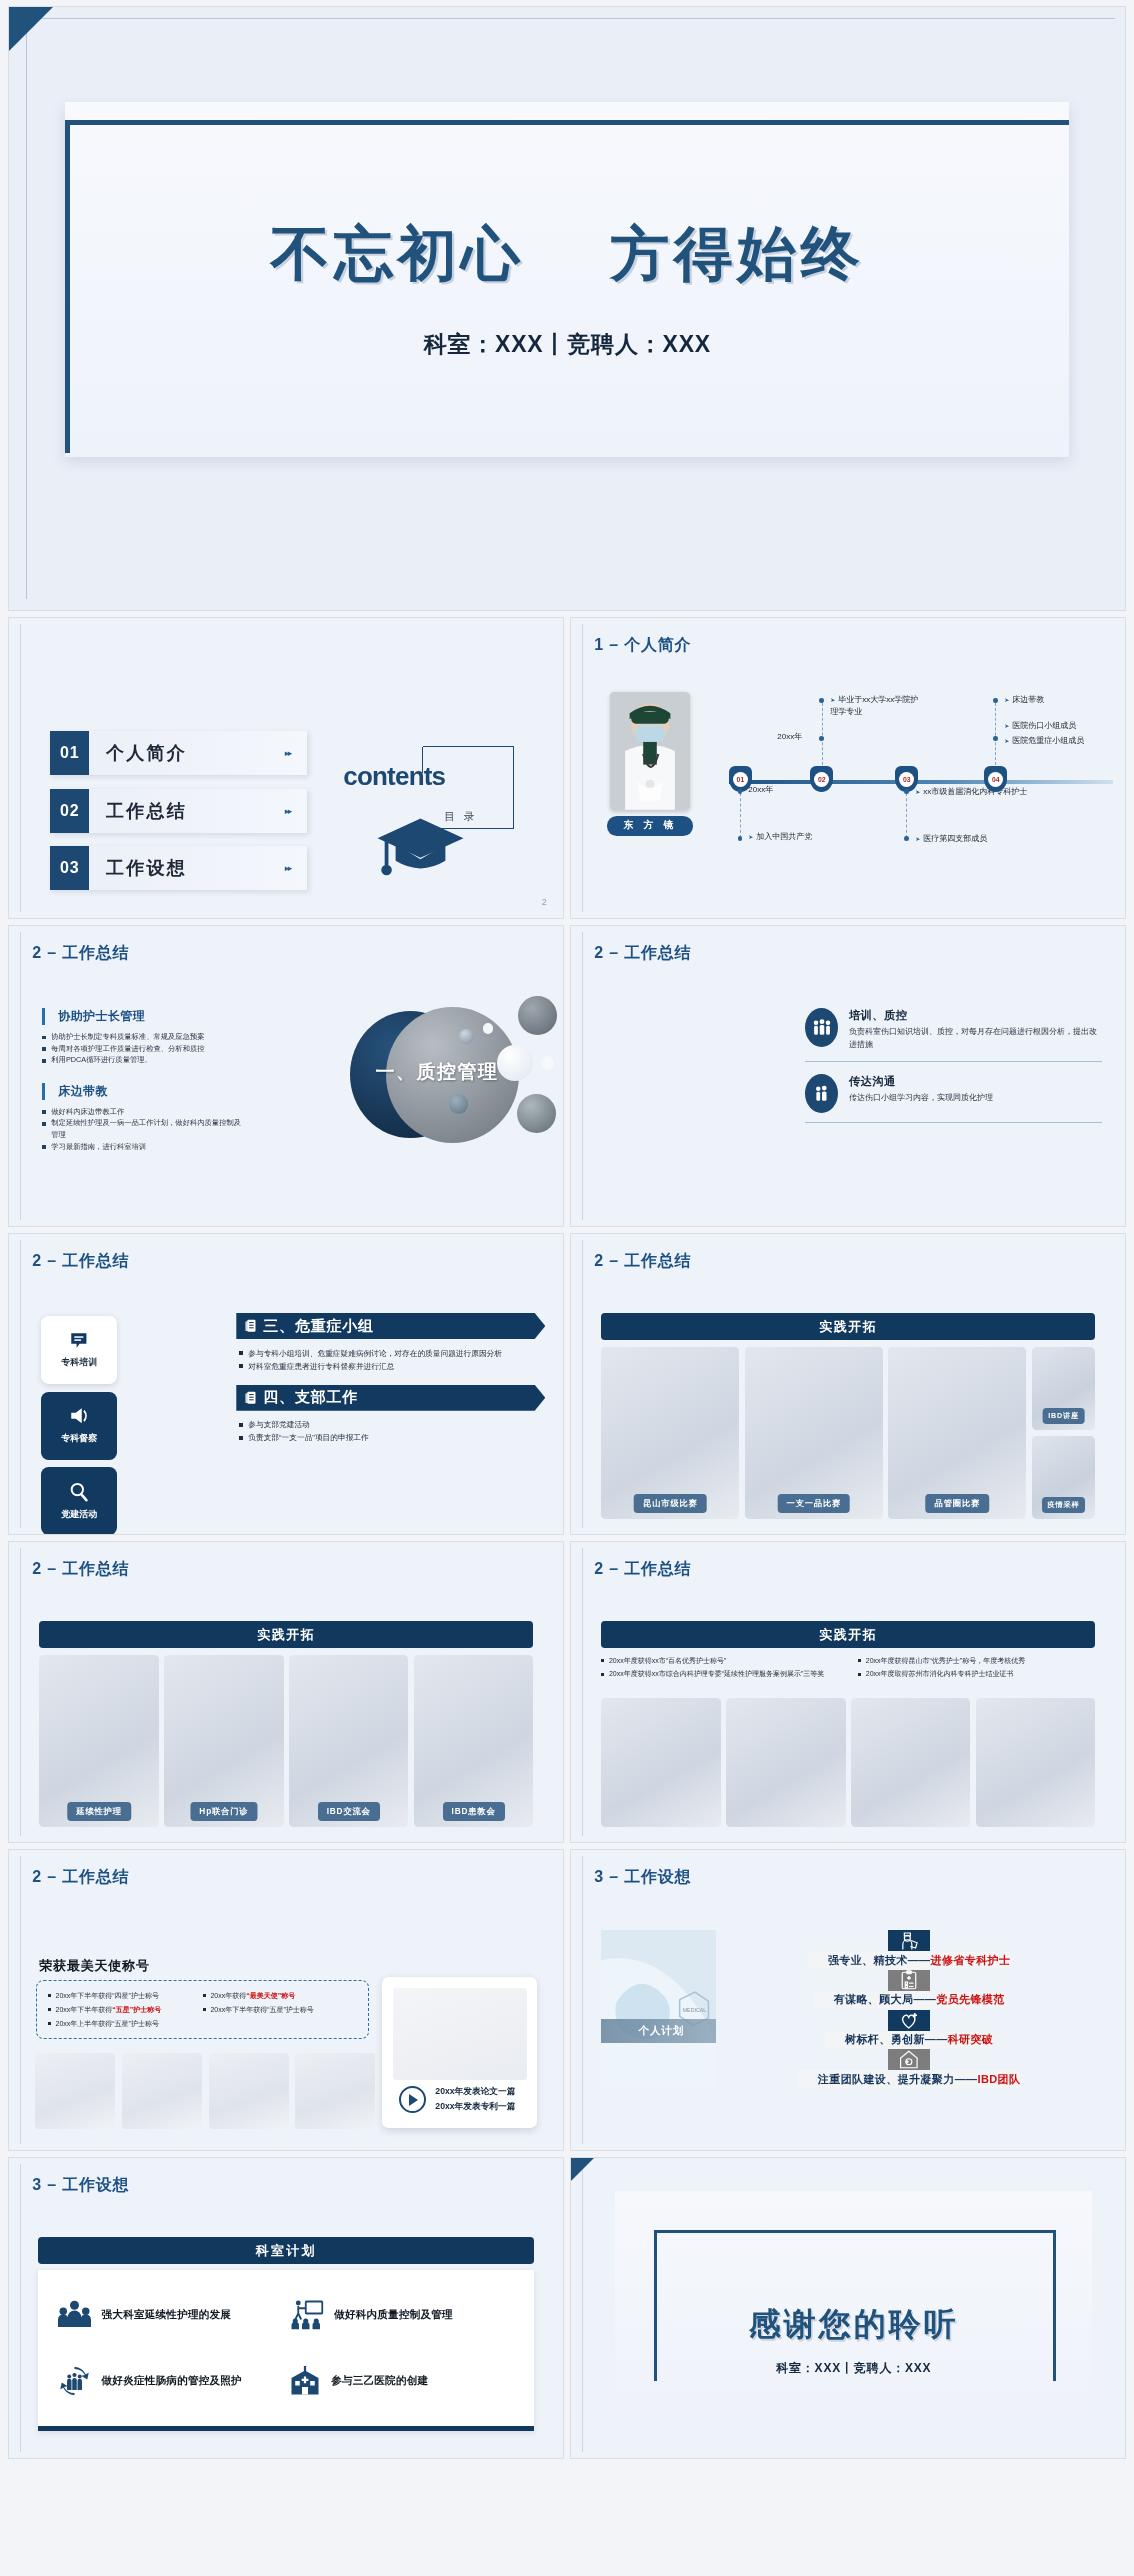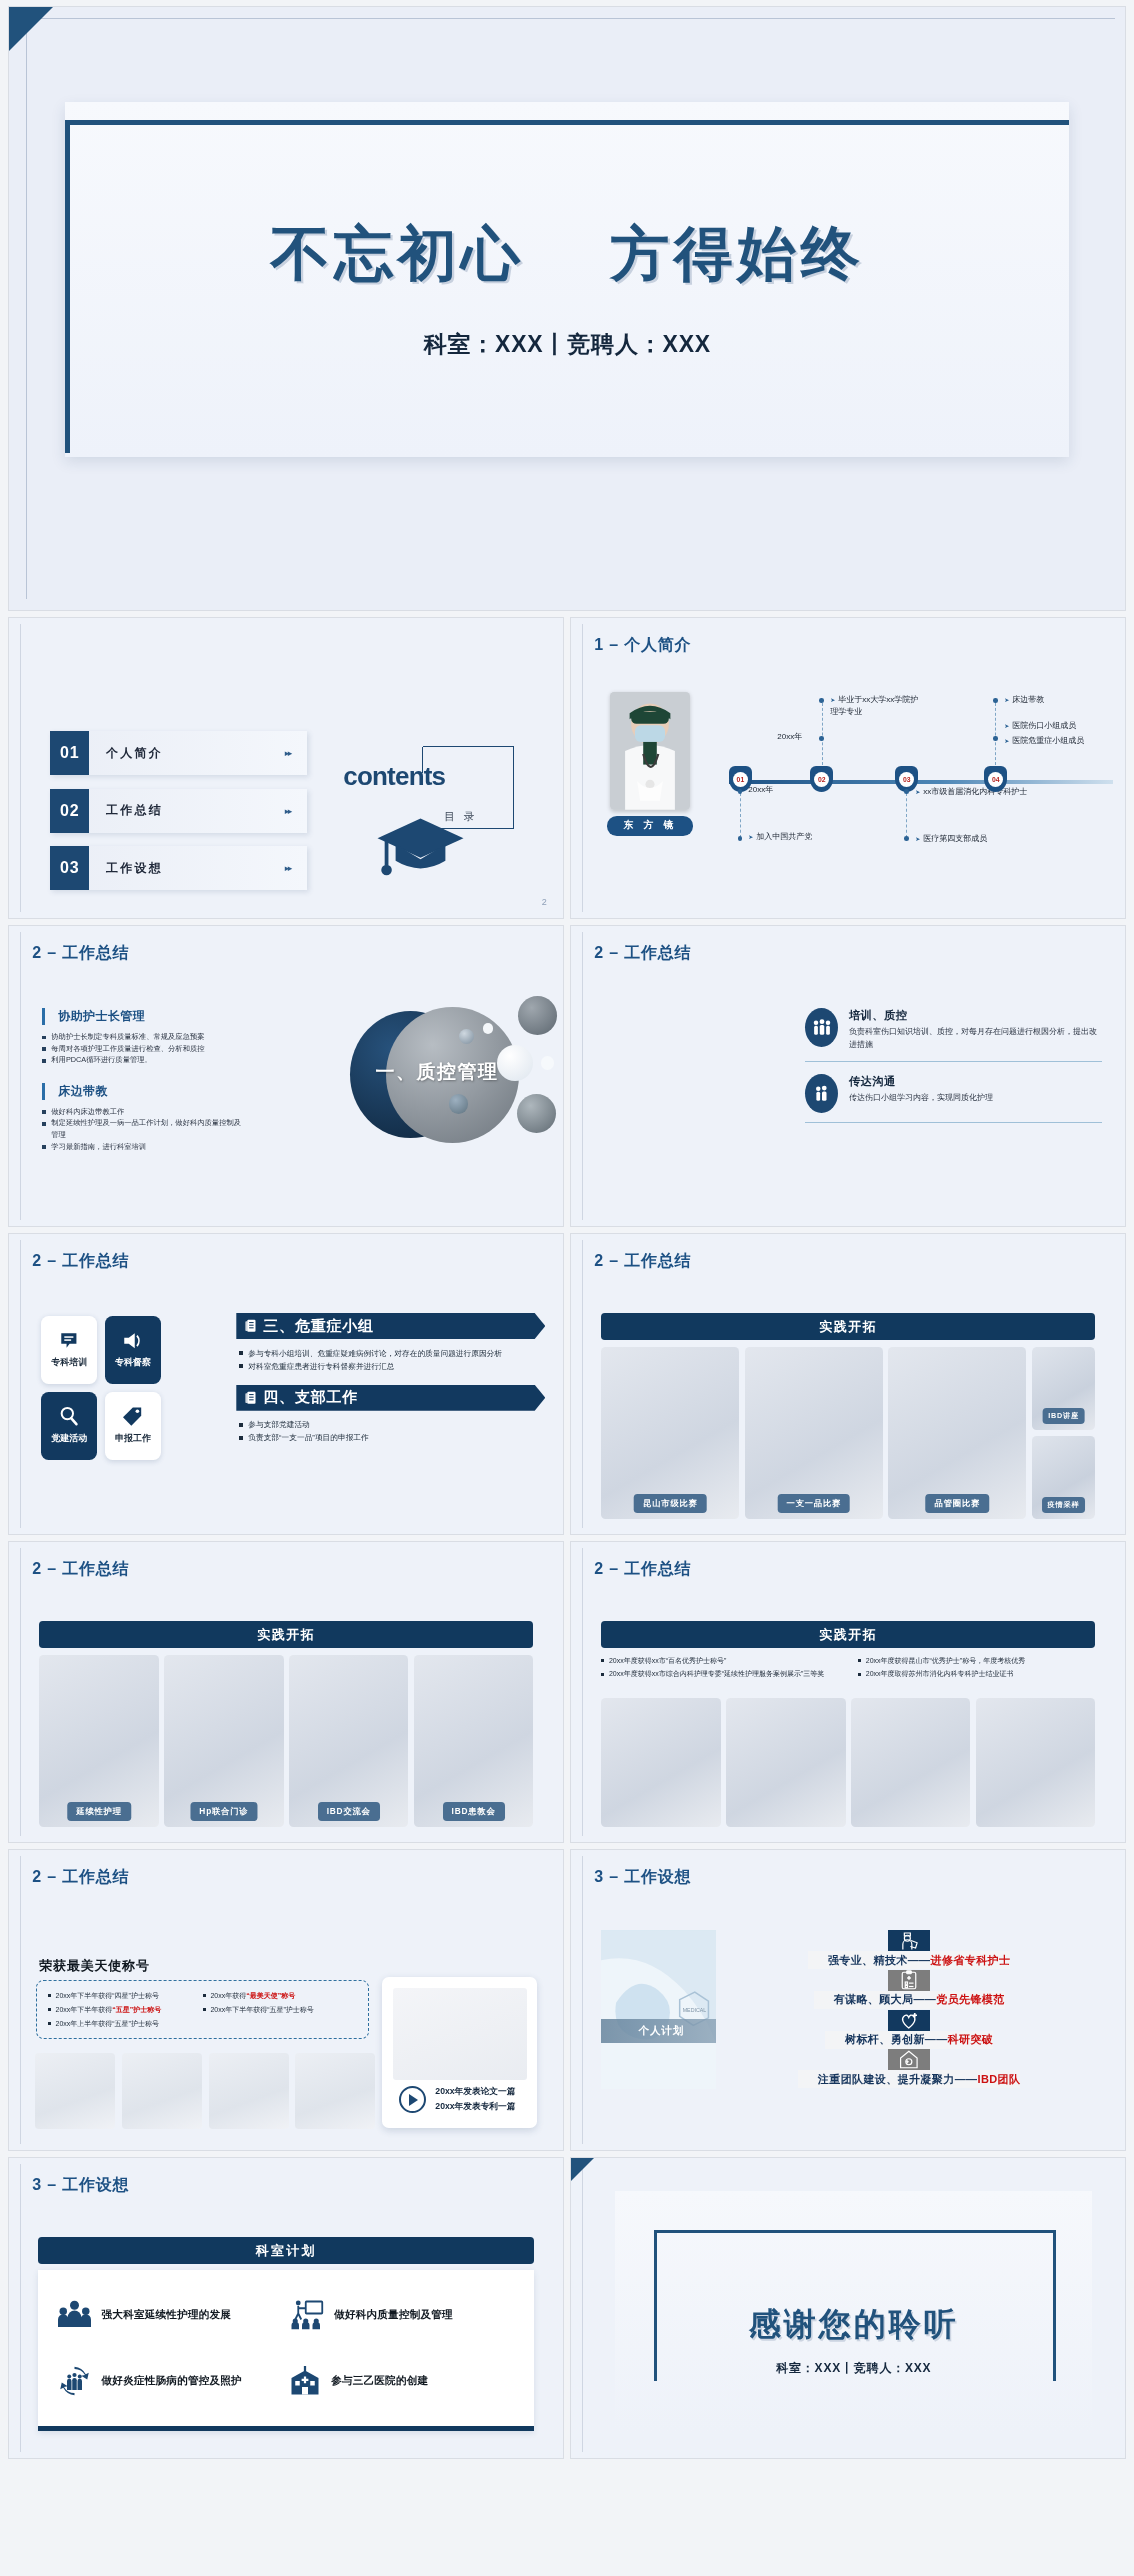--- a/index.html
+++ b/index.html
@@ -82,21 +82,21 @@
     position:relative; height:44px; margin-bottom:13.6px;
     background:linear-gradient(90deg,#eaeef6 0%, #f4f7fc 100%);
     box-shadow:1.5px 2.3px 5.3px rgba(40,70,110,.14);
     display:flex; align-items:center;
   }
   .toc-num{
     width:39px; height:44px; background:#1d4872; color:#fff;
     display:flex; align-items:center; justify-content:center;
     font-size:16px; font-weight:bold; letter-spacing:0.8px;
   }
-  .toc-label{ margin-left:16.6px; font-size:12px; font-weight:bold; color:#20293a; letter-spacing:2.3px; }
+  .toc-label{ margin-left:16.6px; font-size:18px; font-weight:bold; color:#20293a; letter-spacing:2.3px; }
   .toc-arrow{ position:absolute; right:16.6px; color:#2e5c8a; font-size:9px; letter-spacing:-1.5px;}
   .contents-art{ position:absolute; left:325px; top:113px; width:189px; height:174px; }
   .contents-word{
     position:absolute; left:9px; top:30px; font-size:26px; font-weight:bold;
     color:#1d4872; letter-spacing:-0.8px;
   }
   .contents-cn{ position:absolute; left:110px; top:79px; font-size:10.6px; color:#3c4858; letter-spacing:3px;}
   .contents-box{
     position:absolute; left:89px; top:15px; width:91px; height:83px;
     border:1.5px solid #1d4872; border-left:none;
@@ -180,21 +180,21 @@
   }
   .wg{ position:absolute; left:234px; top:82px; right:23px; }
   .wg-item{ display:flex; gap:10.6px; padding-bottom:9px; border-bottom:0.8px solid #9fc0d8; margin-bottom:12px;}
   .wg-ic{ min-width:33px; height:39px; border-radius:50%; background:#1d4872; display:flex;align-items:center;justify-content:center;}
   .wg-t{ font-size:11.3px; font-weight:bold; color:#14273d; margin-bottom:3px; letter-spacing:0.4px;}
   .wg-d{ font-size:8px; color:#2a3342; line-height:1.6; }
 
   
   .tiles{ position:absolute; left:32px; top:82px; width:166px; }
   .tile{
-    width:56px; height:68px; border-radius:7.6px; float:left; margin:0 7.6px 7.6px 0;
+    width:76px; height:68px; border-radius:7.6px; float:left; margin:0 7.6px 7.6px 0;
     display:flex; flex-direction:column; align-items:center; justify-content:center; gap:6px;
     font-size:9px; font-weight:bold;
   }
   .tile.light{ background:#fff; color:#1b2b3c; box-shadow:0 1.5px 5.3px rgba(40,70,110,.16);}
   .tile.dark{ background:#12395f; color:#fff; }
   .banners{ position:absolute; left:227px; top:79px; right:18px; }
   .ban{
     position:relative; height:26px; background:#12395f; color:#fff;
     display:flex; align-items:center; gap:6px; padding-left:9px;
     font-size:15px; font-weight:bold; letter-spacing:0.8px;

